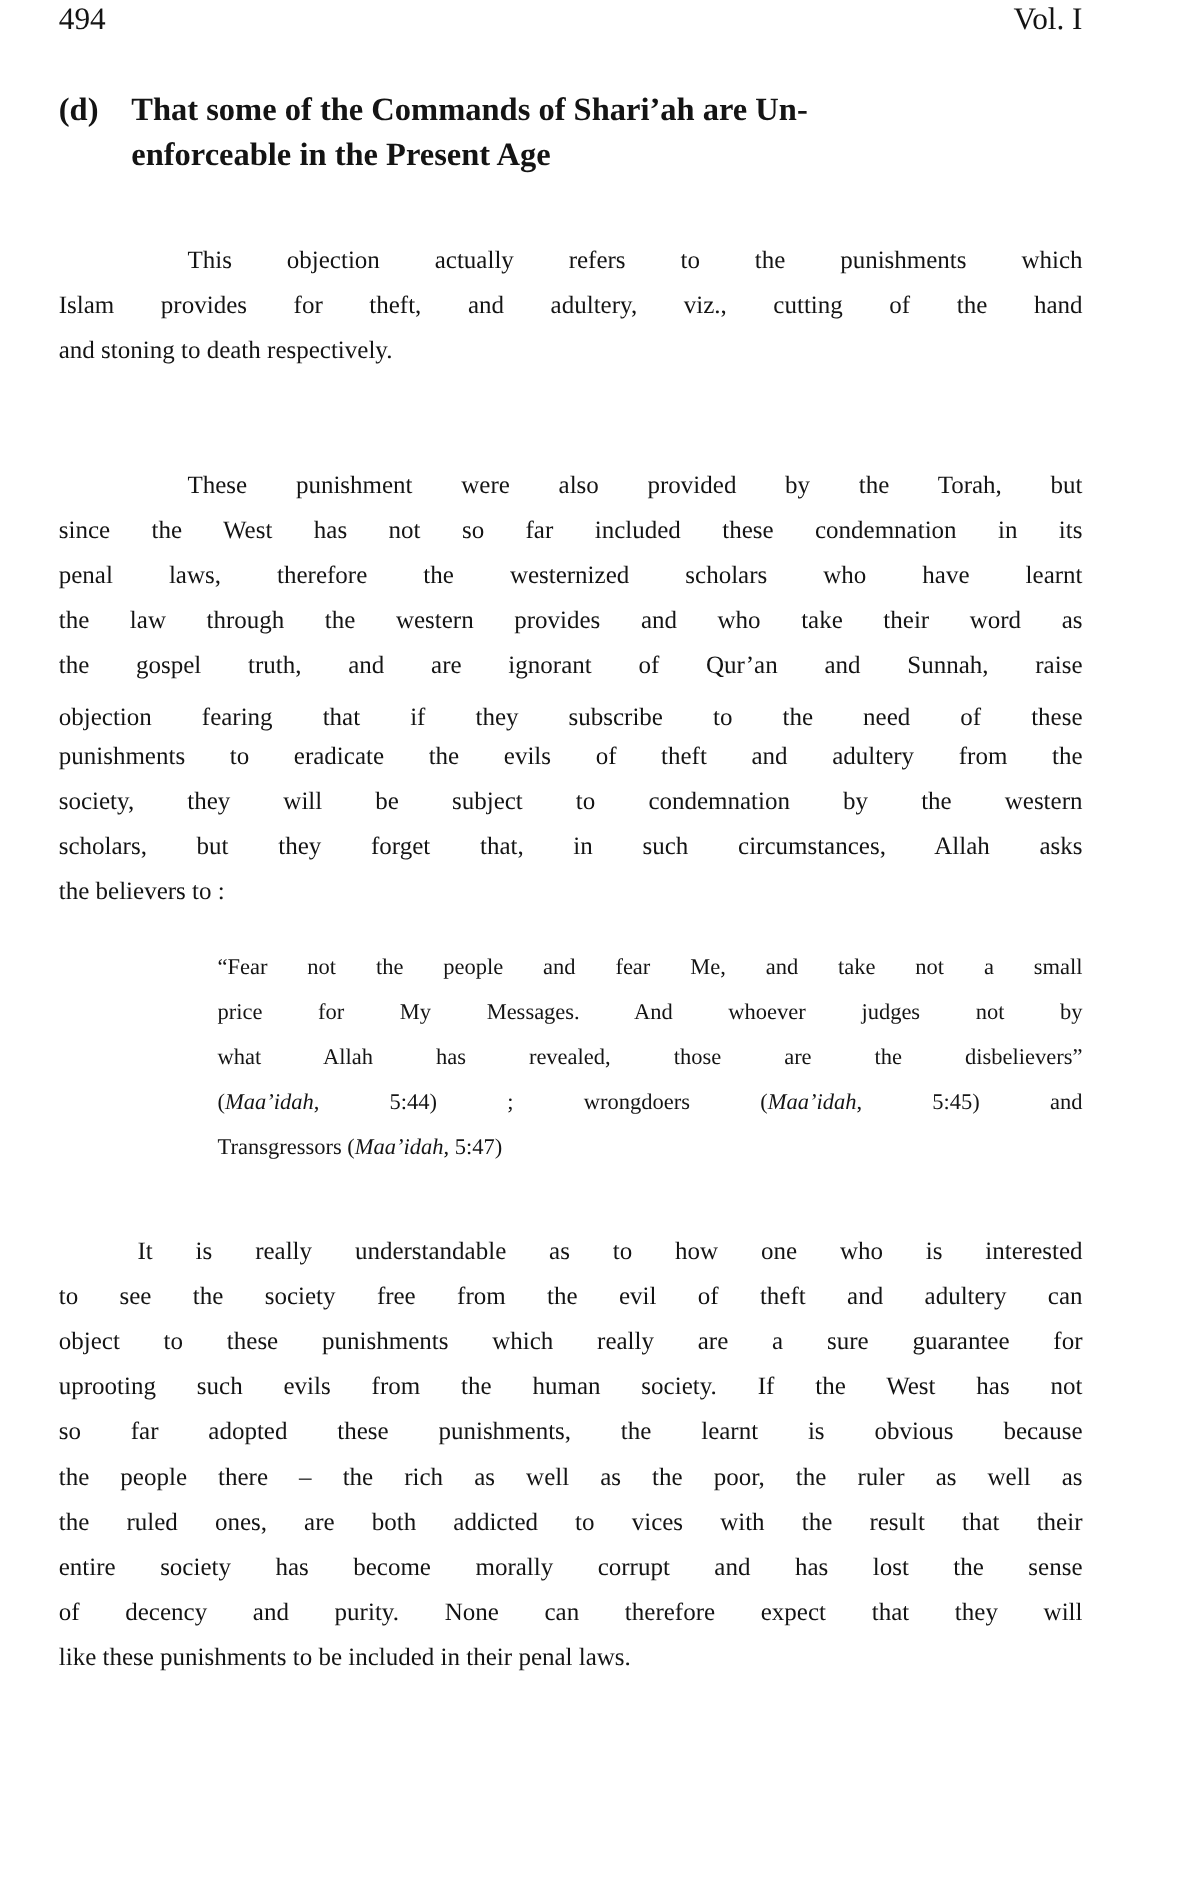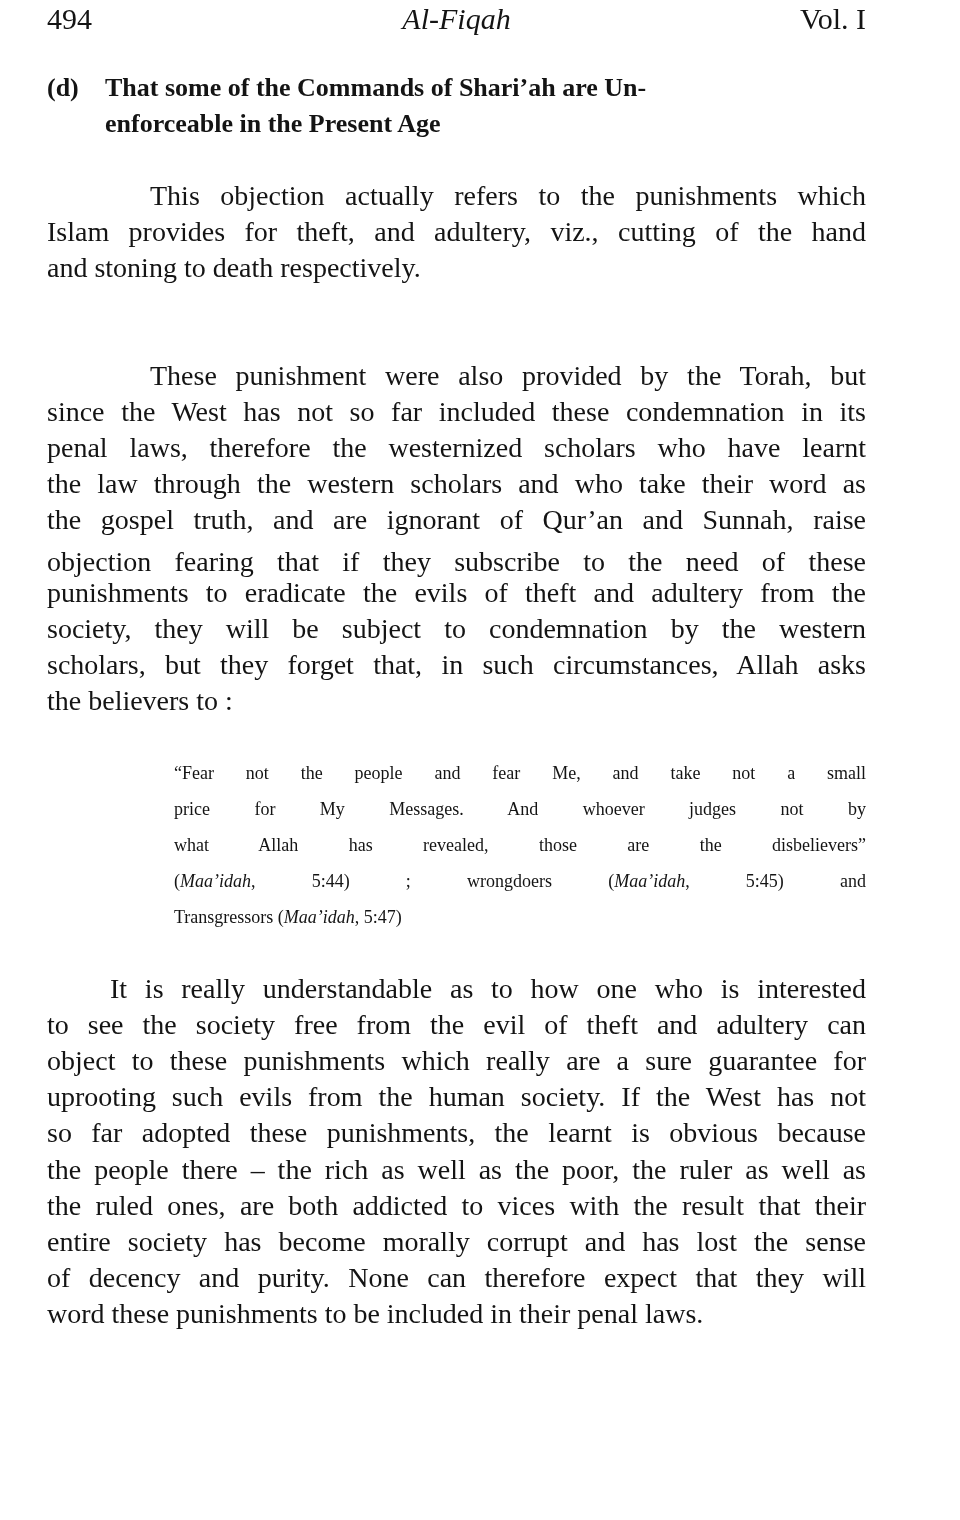--- a/index.html
+++ b/index.html
@@ -1,44 +1,43 @@
 <!DOCTYPE html>
 <html><head>
 <meta charset="utf-8">
 <style>
   html, body { margin:0; padding:0; }
   body { width:960px; height:1520px; background:#ffffff; color:#141414;
          font-family:"Liberation Serif", serif; position:relative; overflow:hidden; }
   .page { position:absolute; left:0; top:0; width:960px; height:1520px; }
-  .header { position:absolute; top:0; left:47px; width:819px; height:34px; font-size:30px; }
+  .header { position:absolute; top:0; left:47px; width:819px; height:34px; font-size:25px; }
   .header .num { position:absolute; left:0; top:2px; }
   .header .title { position:absolute; left:0; right:0; top:2px; text-align:center; font-style:italic; }
   .header .vol { position:absolute; right:0; top:2px; }
   .heading { position:absolute; left:47px; top:70px; width:760px; font-weight:bold; font-size:26px; line-height:36px; }
   .heading .label { position:absolute; left:0; top:0; }
   .heading .l { display:block; padding-left:58px; white-space:nowrap; }
-  .line { position:absolute; left:47px; width:819px; font-size:28px; height:36px; line-height:36px;
-          text-align:justify; text-align-last:justify; white-space:nowrap; }
+  .line { position:absolute; left:47px; width:819px; font-size:20px; height:36px; line-height:36px;
+          text-align:justify; text-align-last:justify; white-space:nowrap;margin-top:12px; }
   .line span.t { display:block; white-space:normal; text-align:justify; text-align-last:justify; }
   .line.last span.t { text-align-last:left; }
   .line.indent1 { left:150px; width:716px; }
   .line.indent2 { left:110px; width:756px; }
   .qline { position:absolute; left:174px; width:692px; font-size:18px; height:36px; line-height:36px; }
   .qline span.t { display:block; text-align:justify; text-align-last:justify; }
   .qline.last span.t { text-align-last:left; }
   i { font-style:italic; }
 </style>
 </head>
 <body>
 
 <div class="page">
 
   <div class="header">
     <span class="num">494</span>
-    <span class="title">Al-Fiqah</span>
     <span class="vol">Vol. I</span>
   </div>
 
   <div class="heading">
     <span class="label">(d)</span>
     <span class="l">That some of the Commands of Shari’ah are Un-</span>
     <span class="l">enforceable in the Present Age</span>
   </div>
 
   <div>
@@ -57,21 +56,21 @@
     <div class="line indent1" style="top:358px">
         <span class="t">These punishment were also provided by the Torah, but</span>
       </div>
     <div class="line" style="top:394px">
         <span class="t">since the West has not so far included these condemnation in its</span>
       </div>
     <div class="line" style="top:430px">
         <span class="t">penal laws, therefore the westernized scholars who have learnt</span>
       </div>
     <div class="line" style="top:466px">
-        <span class="t">the law through the western scholars and who take their word as</span>
+        <span class="t">the law through the western provides and who take their word as</span>
       </div>
     <div class="line" style="top:502px">
         <span class="t">the gospel truth, and are ignorant of Qur’an and Sunnah, raise</span>
       </div>
     <div class="line" style="top:544px">
         <span class="t">objection fearing that if they subscribe to the need of these</span>
       </div>
     <div class="line" style="top:575px">
         <span class="t">punishments to eradicate the evils of theft and adultery from the</span>
       </div>
@@ -126,17 +125,17 @@
     <div class="line" style="top:1188px">
         <span class="t">the ruled ones, are both addicted to vices with the result that their</span>
       </div>
     <div class="line" style="top:1224px">
         <span class="t">entire society has become morally corrupt and has lost the sense</span>
       </div>
     <div class="line" style="top:1260px">
         <span class="t">of decency and purity. None can therefore expect that they will</span>
       </div>
     <div class="line last" style="top:1296px">
-        <span class="t">word these punishments to be included in their penal laws.</span>
+        <span class="t">like these punishments to be included in their penal laws.</span>
       </div>
   </div>
 
 </div>
 
 </body></html>

